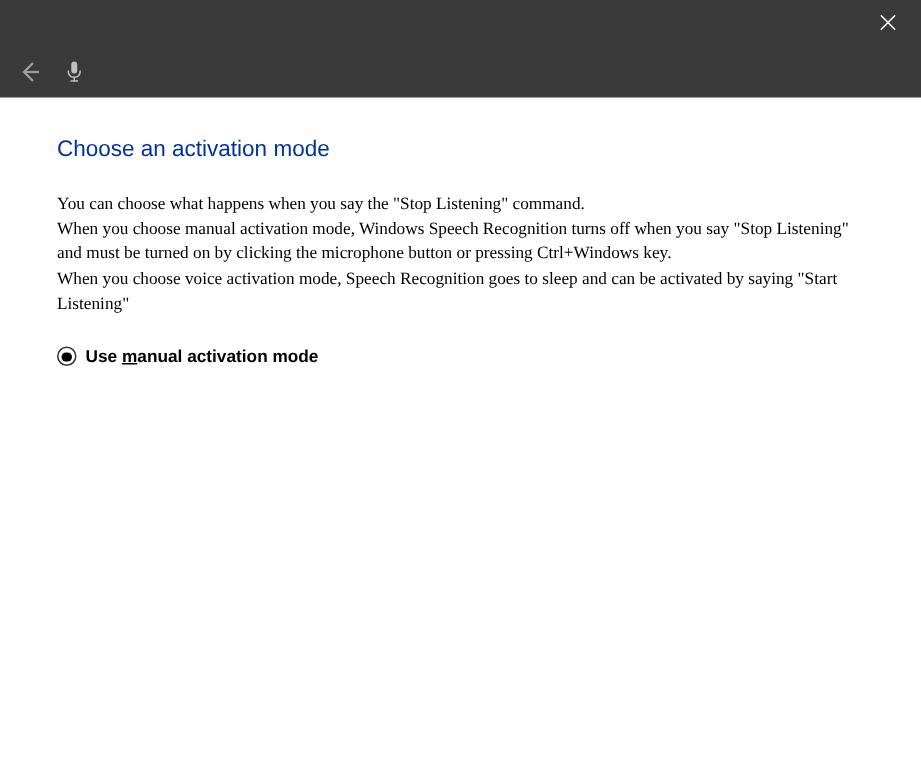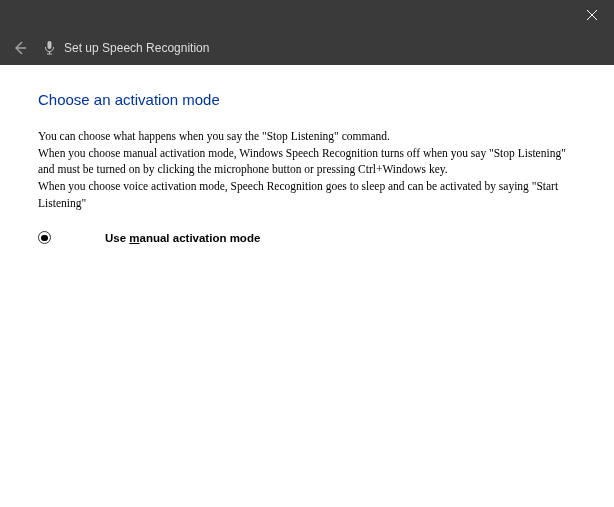--- a/index.html
+++ b/index.html
@@ -83,21 +83,20 @@
       flex-direction: column;
       gap: 6px;
     }
     .radio-option {
       display: flex;
       align-items: center;
       cursor: pointer;
       font-size: 11.5px;
       font-weight: bold;
       color: #000000;
-      gap: 48px;
     }
     .radio-circle {
       width: 13px;
       height: 13px;
       border: 1px solid #333333;
       border-radius: 50%;
       margin-right: 6px;
       display: flex;
       align-items: center;
       justify-content: center;
@@ -160,21 +159,20 @@
     </svg>
   </div>
   <div class="mic-icon">
     <svg width="11" height="16" viewBox="0 0 11 16">
       <rect x="3.5" y="1" width="4" height="8" rx="2" fill="#c0c0c0"></rect>
       <path d="M1.5 7 C1.5 10 3 11.5 5.5 11.5 C8 11.5 9.5 10 9.5 7" stroke="#c0c0c0" stroke-width="1" fill="none"></path>
       <line x1="5.5" y1="11.5" x2="5.5" y2="14" stroke="#c0c0c0" stroke-width="1"></line>
       <line x1="3" y1="14" x2="8" y2="14" stroke="#c0c0c0" stroke-width="1"></line>
     </svg>
   </div>
-  <span class="wizard-title">Set up Speech Recognition</span>
 </div>
 
 <div class="content">
   <h1 class="page-heading">Choose an activation mode</h1>
   <div class="description" id="desc">You can choose what happens when you say the "Stop Listening" command.<br>When you choose manual activation mode, Windows Speech Recognition turns off when you say "Stop Listening" and must be turned on by clicking the microphone button or pressing Ctrl+Windows key.<br>When you choose voice activation mode, Speech Recognition goes to sleep and can be activated by saying "Start Listening"</div>
 
   <div class="radio-group">
     <label class="radio-option">
       <span class="radio-circle selected"></span>
       <span>

